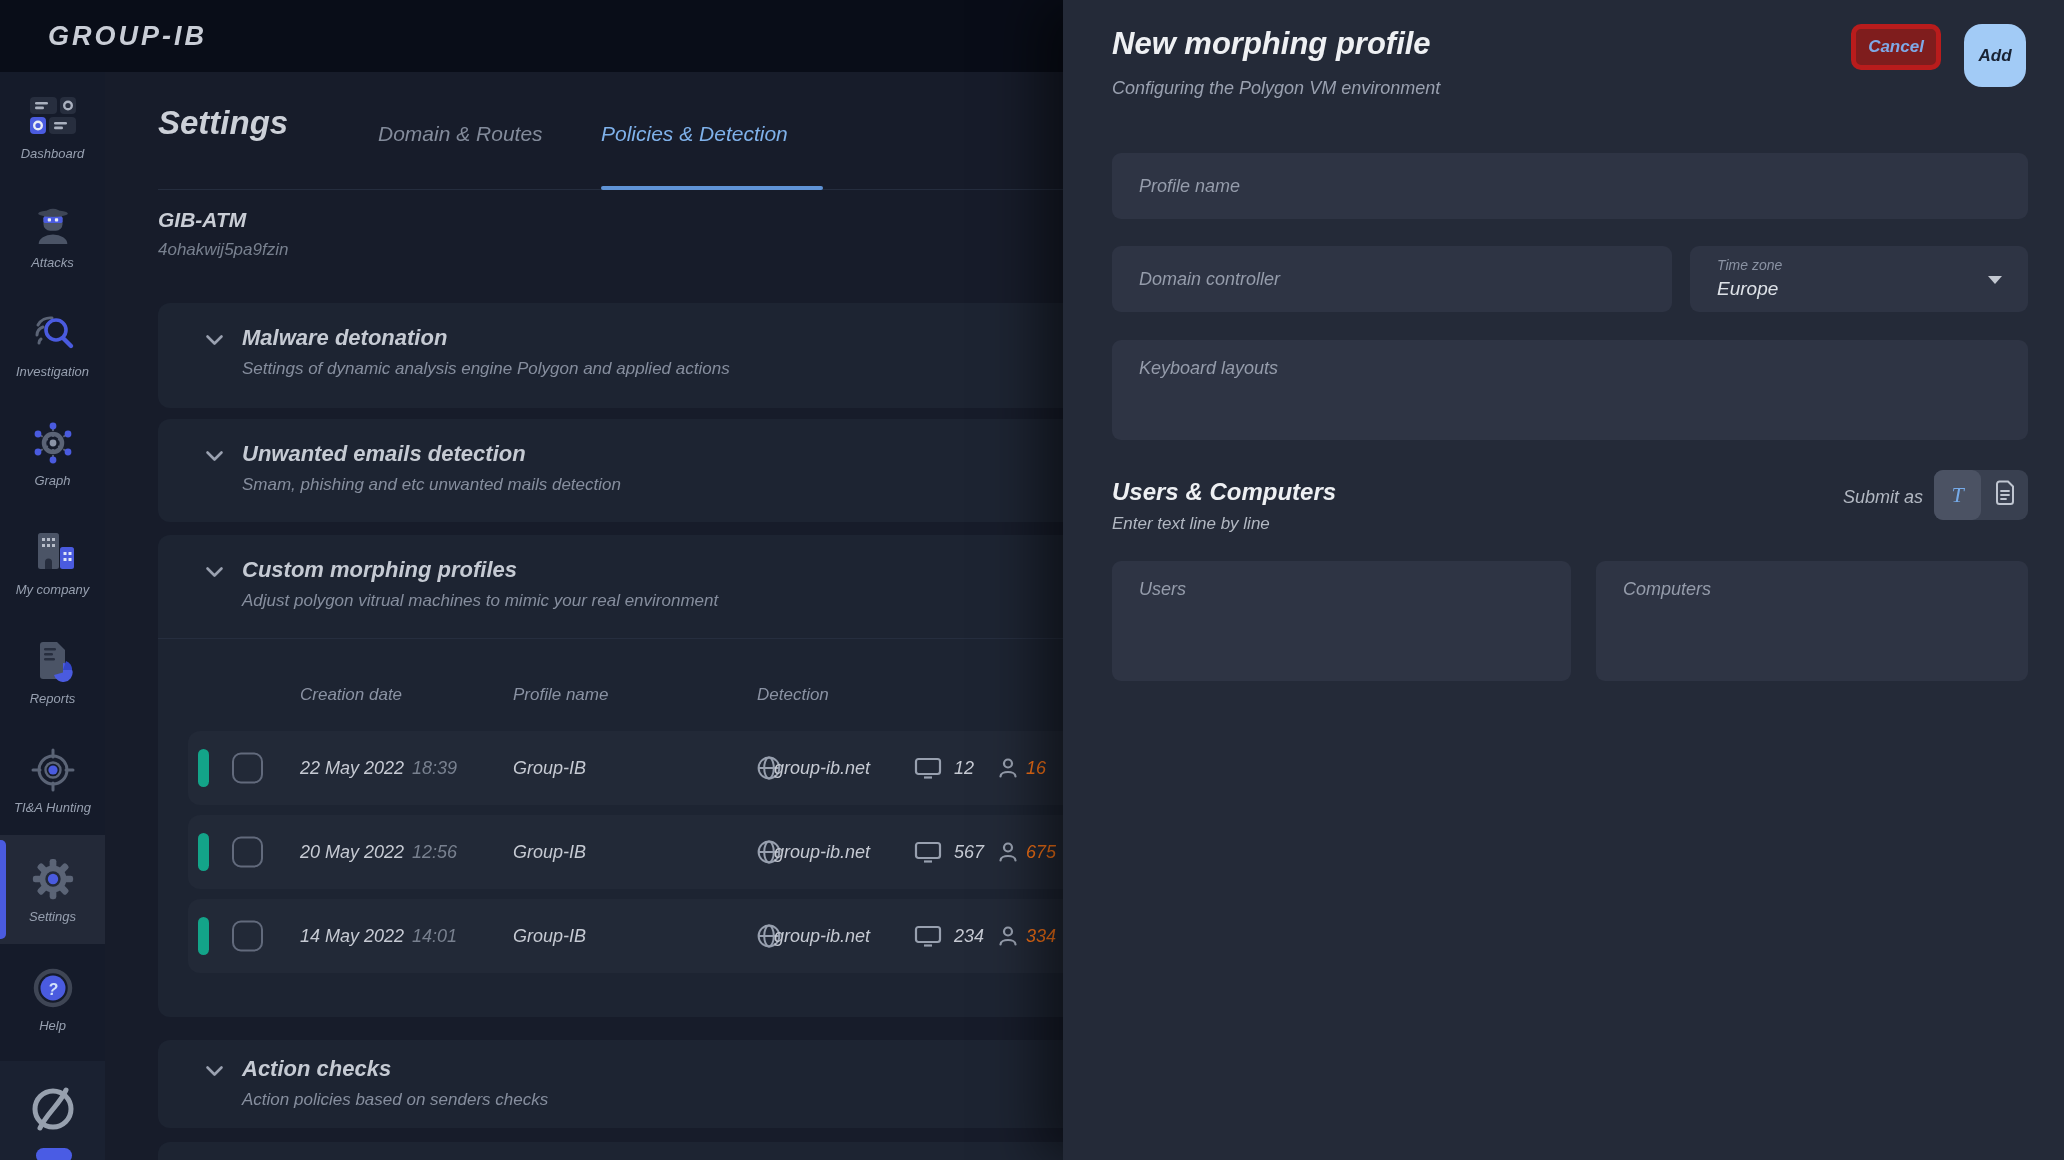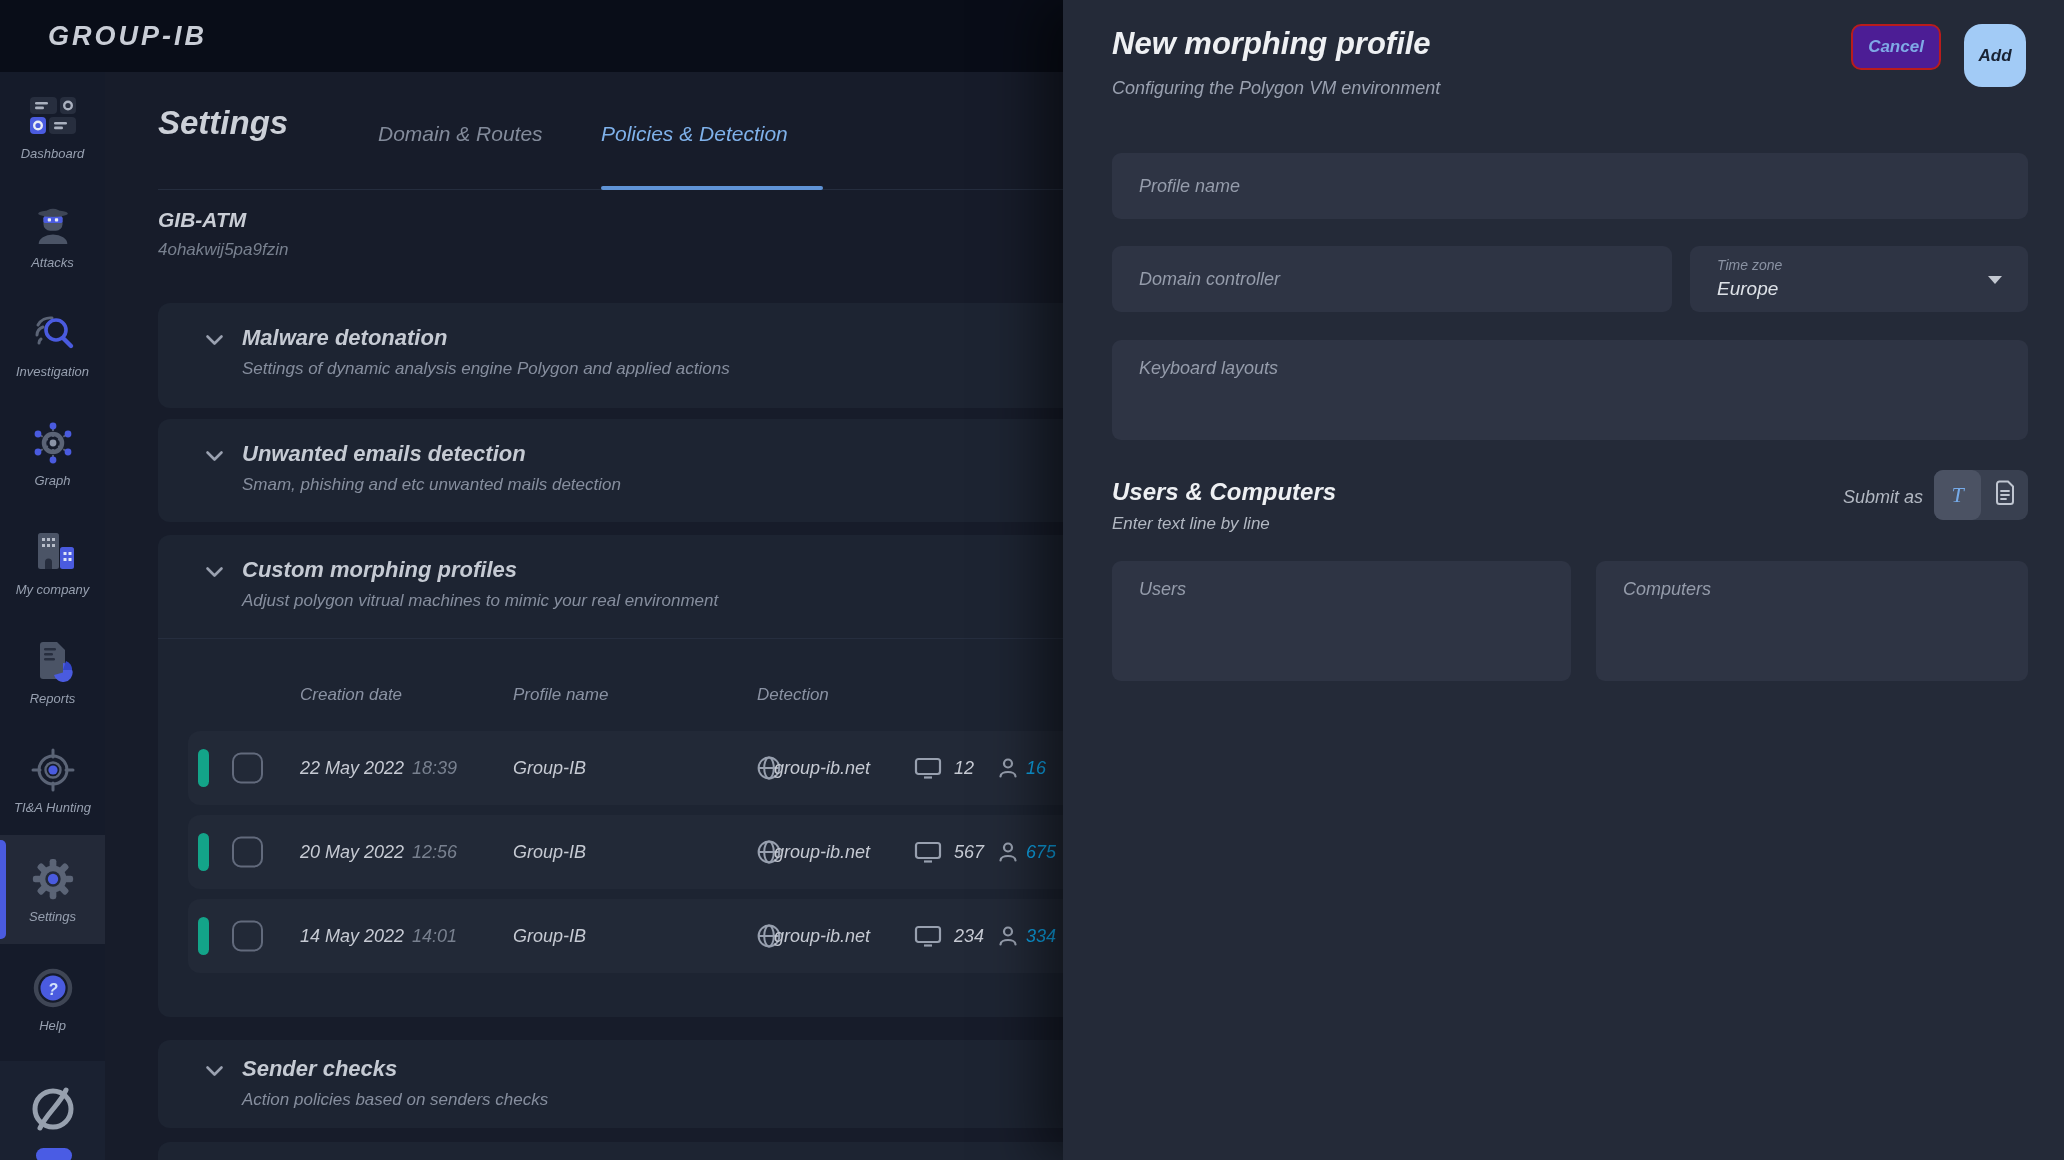--- a/index.html
+++ b/index.html
@@ -59,29 +59,29 @@
   .row-accent { left:10px; width:11px; height:38px; background:#13a489; border-radius:6px; }
   .row-check  { left:44px; width:31px; height:31px; border:2px solid #626a7c; border-radius:9px; cursor:pointer; }
   .cell-date  { left:112px; font-size:18px; color:#c6cad3; white-space:nowrap; }
   .cell-date .time { color:#78808f; margin-left:8px; }
   .cell-name  { left:325px; font-size:18px; color:#c6cad3; }
   .cell-globe { left:568px; height:26px; }
   .cell-domain{ left:586px; font-size:18px; color:#c6cad3; }
   .cell-mon   { left:726px; height:24px; }
   .cell-ccount{ left:766px; font-size:18px; color:#c6cad3; }
   .cell-per   { left:808px; height:24px; }
-  .cell-ucount{ left:838px; font-size:18px; color:#0ea5e9; }
+  .cell-ucount{ left:838px; font-size:18px; color:#f97316; }
 
   
   .panel { position:absolute; left:1063px; top:0; width:1001px; height:1160px; background:#242a38;
            box-shadow:-24px 0 50px rgba(0,0,0,.5); }
   .p-title { position:absolute; left:49px; top:26px; font-size:31px; font-weight:600; color:#eef0f3; }
   .p-sub   { position:absolute; left:49px; top:78px; font-size:18px; color:#9aa1b0; }
   .btn-cancel { position:absolute; left:788px; top:24px; width:90px; height:46px; border-radius:10px;
-                background:#4c1d95; border:2px solid #b91c1c; color:#7fa9e6; font-size:17px; font-weight:600;
+                background:#7f1d1d; border:5px solid #b91c1c; color:#7fa9e6; font-size:17px; font-weight:600;
                 display:flex; align-items:center; justify-content:center; cursor:pointer; }
   .btn-add { position:absolute; left:901px; top:24px; width:62px; height:63px; border-radius:18px;
              background:#a2cbf6; color:#182233; font-size:17px; font-weight:700;
              display:flex; align-items:center; justify-content:center; cursor:pointer; }
 
   .field { position:absolute; background:#2e3444; border-radius:9px; cursor:text; }
   .field .ph { position:absolute; font-size:18px; color:#959cab; }
   .f-profile { left:49px; top:153px; width:916px; height:66px; }
   .f-profile .ph { left:27px; top:50%; transform:translateY(-50%); }
   .f-domain { left:49px; top:246px; width:560px; height:66px; }
@@ -428,21 +428,21 @@
         <span class="cell-ucount">334</span>
       </div>
     </div>
 
     <div class="card card4">
       <span class="chev">
         <svg width="19" height="13" viewBox="0 0 19 13">
             <path d="M2.5 2.5 L9.5 9.5 L16.5 2.5" fill="none" stroke="#9aa1b0" stroke-width="2.6" stroke-linecap="round" stroke-linejoin="round"></path>
           </svg>
       </span>
-      <div class="c-title">Sender checks</div>
+      <div class="c-title">Action checks</div>
       <div class="c-sub">Action policies based on senders checks</div>
     </div>
 
     <div class="card card5"></div>
   </div>
 
   <div class="panel">
     <div class="p-title">New morphing profile</div>
     <div class="p-sub">Configuring the Polygon VM environment</div>
     <div class="btn-cancel">Cancel</div>

